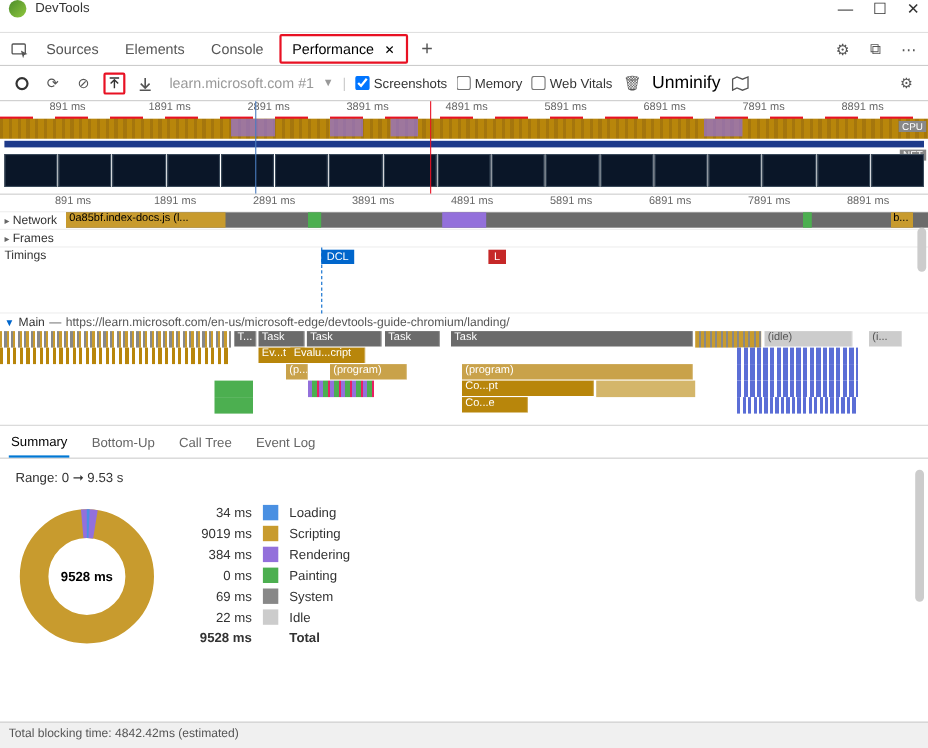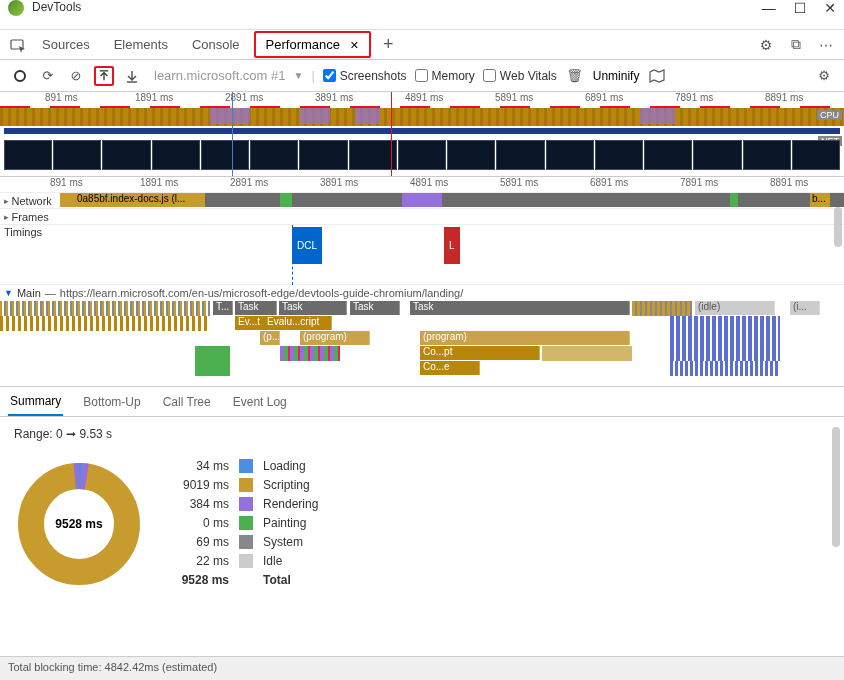--- a/index.html
+++ b/index.html
@@ -51,24 +51,24 @@
 
 
 .flame-container { height: 210px; overflow: hidden; position: relative; border-bottom: 1px solid #ccc; }
 .flame-ticks { height: 16px; display: flex; position: relative; font-size: 10px; color: #666; border-bottom: 1px solid #eee; }
 .flame-ticks span { position: absolute; }
 .track { display: flex; align-items: stretch; border-bottom: 1px solid #eee; min-height: 16px; position: relative; }
 .track-label { width: 60px; font-size: 11px; color: #333; padding: 1px 4px; display: flex; align-items: center; gap: 3px; flex-shrink: 0; }
 .track-content { flex: 1; position: relative; height: 100%; }
 .disclosure { font-size: 9px; color: #666; }
 .network-bar { position: absolute; left: 0; right: 0; top: 0; height: 14px; background: #6b6b6b; }
-.network-bar .file { position: absolute; left: 0; width: 145px; height: 14px; background: #c89b2e; font-size: 10px; color: #000; padding: 0 17px; overflow: hidden; white-space: nowrap; }
+.network-bar .file { position: absolute; left: 0; width: 145px; height: 14px; background: #c89b2e; font-size: 10px; color: #000; padding: 0 3px; overflow: hidden; white-space: nowrap; }
 .network-bar .chunk { position: absolute; height: 14px; background: #9370db; }
 .timings-content { position: relative; height: 60px; }
-.timing-marker { position: absolute; top: 2px; padding: 13px 5px; font-size: 10px; color: #fff; }
+.timing-marker { position: absolute; top: 2px; padding: 1px 5px; font-size: 10px; color: #fff; }
 .timing-marker.dcl { background: #0066cc; left: 232px; }
 .timing-marker.l { background: #c62828; left: 384px; }
 .dashed-line { position: absolute; top: 0; bottom: 0; border-left: 1px dashed #0066cc; left: 232px; }
 
 .main-track { background: #fff; }
 .main-header { font-size: 11px; color: #333; padding: 2px 4px; display: flex; align-items: center; gap: 4px; }
 .flame-rows { position: relative; height: 90px; }
 .flame-row { position: absolute; left: 0; right: 0; height: 15px; }
 .flame-block { position: absolute; height: 14px; font-size: 10px; color: #fff; padding: 0 3px; overflow: hidden; white-space: nowrap; border-right: 1px solid rgba(255,255,255,0.3); }
 .flame-block.task { background: #6b6b6b; }
@@ -160,21 +160,21 @@
   </label>
   <label>
     <input type="checkbox" style="">
     <span>Memory</span>
   </label>
   <label>
     <input type="checkbox" style="">
     <span>Web Vitals</span>
   </label>
   <span class="tbtn">🗑</span>
-  <span style="font-size:12px;">Unminify</span>
+  <span style="font-size:16px;">Unminify</span>
   <span class="tbtn">
     <svg width="16" height="14" viewBox="0 0 16 14">
         <path d="M1 3 L5 1 L10 3 L15 1 V11 L10 13 L5 11 L1 13 Z" fill="none" stroke="#555" stroke-width="1.2"></path>
       </svg>
   </span>
   <span class="spacer"></span>
   <span class="tbtn">⚙</span>
 </div>
 
 <div class="overview">

